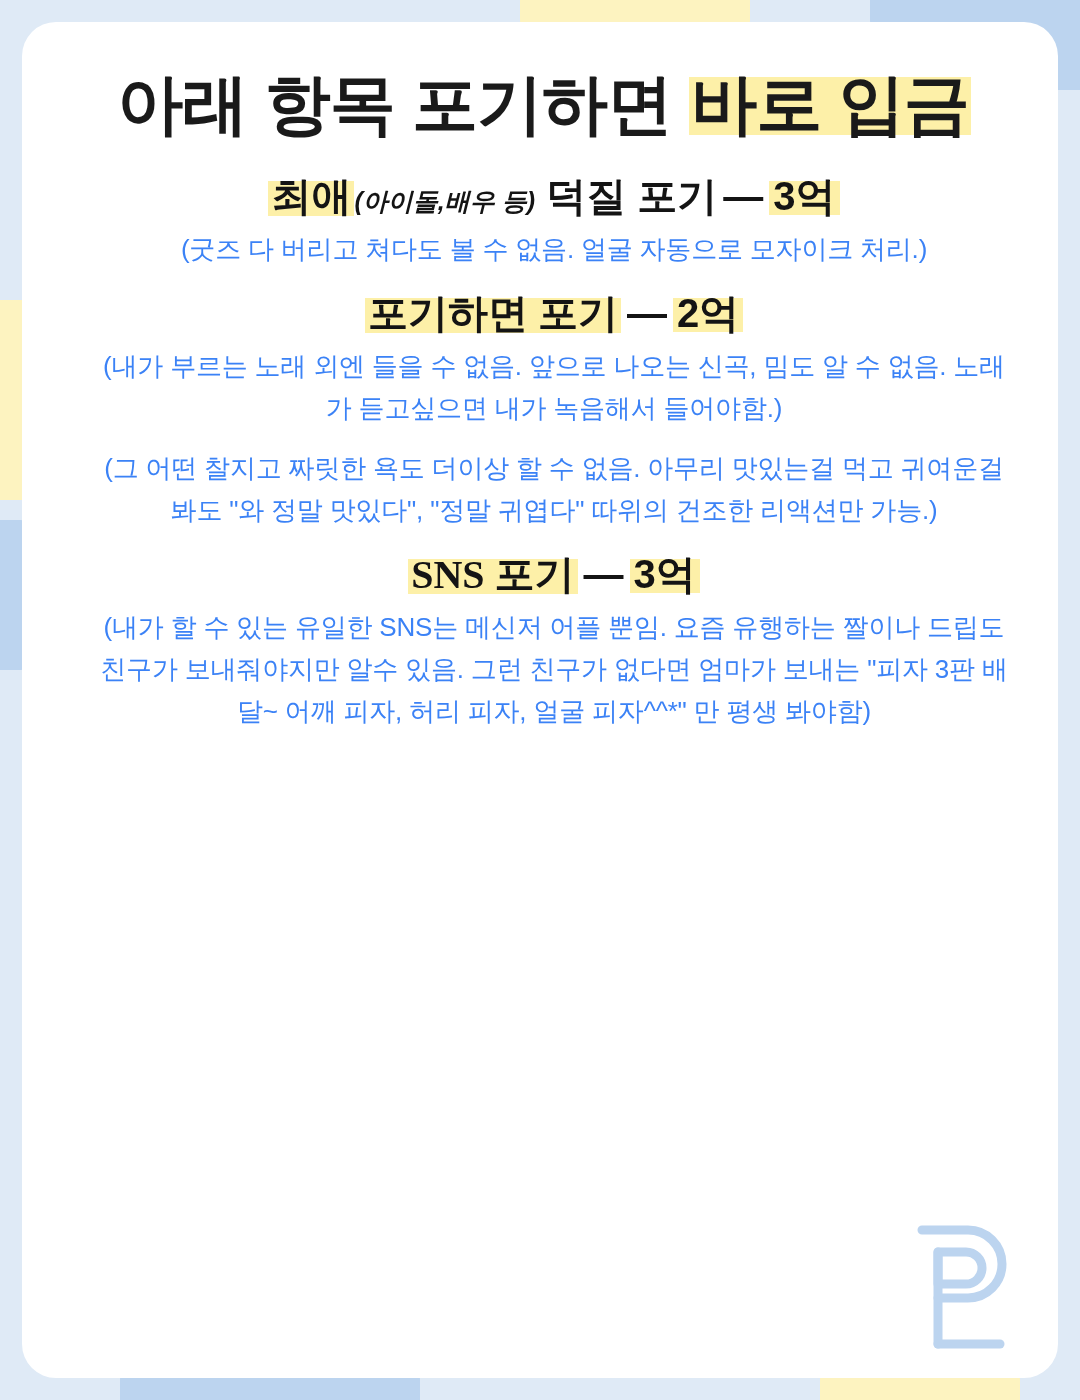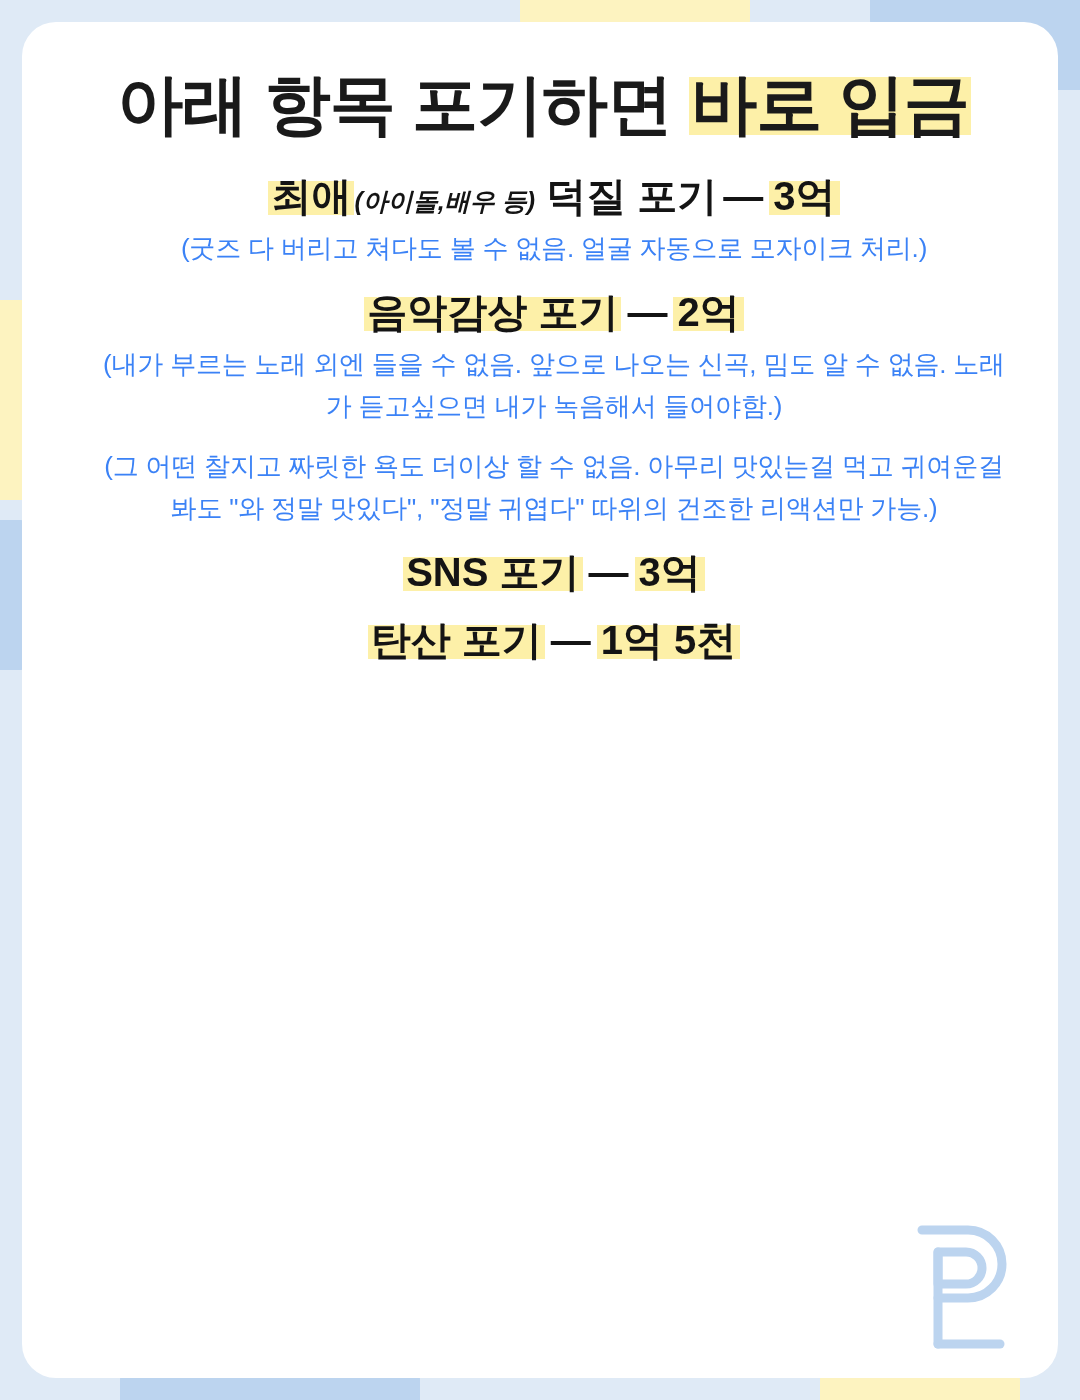--- a/index.html
+++ b/index.html
@@ -99,20 +99,21 @@
     font-size: 40px;
     font-weight: 700;
     color: #141414;
     line-height: 1.25;
     margin: 0 0 6px 28px;
     white-space: nowrap;
   }
   .item-head .mark {
     background: linear-gradient(transparent 16%, #fdf0a8 16%, #fdf0a8 94%, transparent 94%);
     padding: 0 3px;
+    font-family: Liberation Serif, serif;
   }
   .item-head .sub {
     font-size: 25px;
     font-weight: 700;
     background: none;
     font-style: italic;
   }
   .item-head .price {
     background: linear-gradient(transparent 16%, #fdf0a8 16%, #fdf0a8 94%, transparent 94%);
     padding: 0 4px;
@@ -154,34 +155,34 @@
 <div class="card">
 
   <h1 class="title"><span>아래 항목 포기하면 </span><span class="hl">바로 입금</span></h1>
 
   <div class="item">
     <div class="item-head"><span class="mark">최애</span><span class="sub">(아이돌,배우 등)</span> <span>덕질 포기</span><span class="dash">—</span><span class="price">3억</span></div>
     <p class="item-desc">(굿즈 다 버리고 쳐다도 볼 수 없음. 얼굴 자동으로 모자이크 처리.)</p>
   </div>
 
   <div class="item">
-    <div class="item-head"><span class="mark">음악감상 포기</span><span class="dash">—</span><span class="price">2억</span></div>
+    <div class="item-head"><span class="mark">포기하면 포기</span><span class="dash">—</span><span class="price">2억</span></div>
     <p class="item-desc">(내가 부르는 노래 외엔 들을 수 없음. 앞으로 나오는 신곡, 밈도 알 수 없음. 노래가 듣고싶으면 내가 녹음해서 들어야함.)</p>
   </div>
 
   <div class="item">
     <p class="item-desc">(그 어떤 찰지고 짜릿한 욕도 더이상 할 수 없음. 아무리 맛있는걸 먹고 귀여운걸 봐도 "와 정말 맛있다", "정말 귀엽다" 따위의 건조한 리액션만 가능.)</p>
   </div>
 
   <div class="item">
     <div class="item-head"><span class="mark">SNS 포기</span><span class="dash">—</span><span class="price">3억</span></div>
+    <p class="item-desc">(내가 할 수 있는 유일한 SNS는 메신저 어플 뿐임. 요즘 유행하는 짤이나 드립도 친구가 보내줘야지만 알수 있음. 그런 친구가 없다면 엄마가 보내는 "피자 3판 배달~ 어깨 피자, 허리 피자, 얼굴 피자^^*" 만 평생 봐야함)</p>
   </div>
 
   <div class="item">
-    <div class="item-head"><span class="mark">탄산 포기</span><span class="dash">—</span><span class="price">1억 5천</span></div>
   </div>
 
 
   <svg class="logo" viewBox="0 0 120 130">
     <path d="M20 8 h46 a34 34 0 0 1 0 68 h-30" fill="none" stroke="#bcd4ef" stroke-width="9" stroke-linecap="round"></path>
     <path d="M36 30 h28 a16 16 0 0 1 0 32 h-28 z" fill="none" stroke="#bcd4ef" stroke-width="9" stroke-linejoin="round"></path>
     <path d="M36 30 v92" fill="none" stroke="#bcd4ef" stroke-width="9" stroke-linecap="round"></path>
     <path d="M36 122 h62" fill="none" stroke="#bcd4ef" stroke-width="9" stroke-linecap="round"></path>
   </svg>
 

